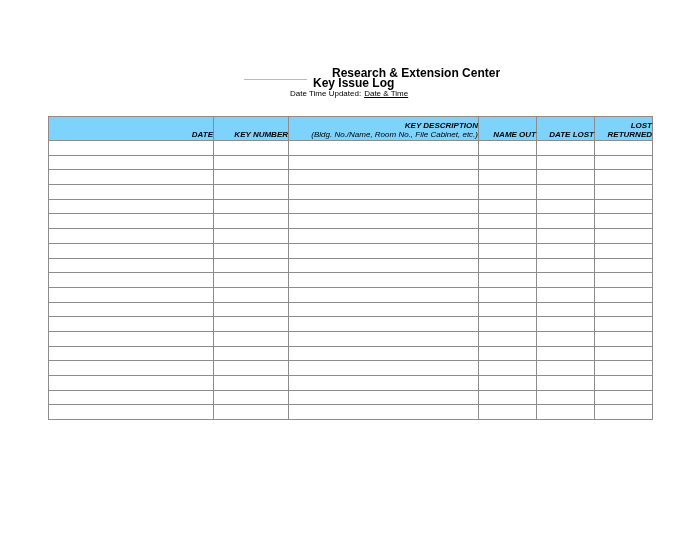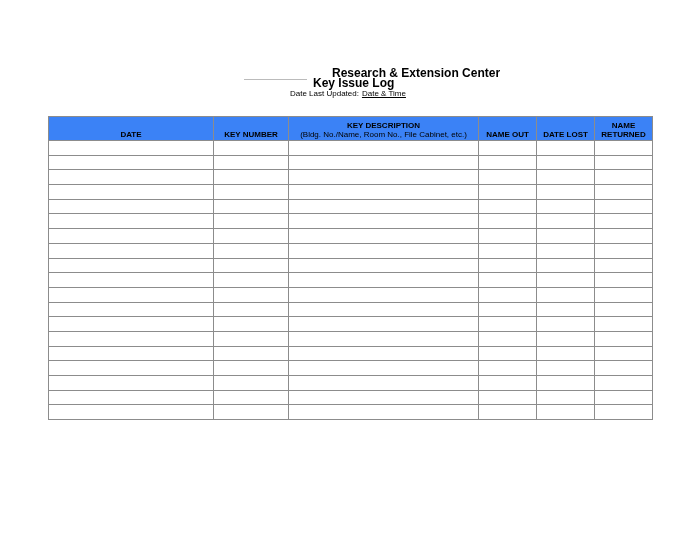--- a/index.html
+++ b/index.html
@@ -7,56 +7,56 @@
            font-family: "Liberation Sans", sans-serif; color: #000; }
     .title-block { position: absolute; left: 0; top: 62px; width: 700px; }
     .line1 { position: absolute; top: 0; left: 244px; height: 15px; white-space: nowrap; }
     .blank-line { display: inline-block; width: 63px; border-bottom: 1px solid #bbb; height: 12px; vertical-align: bottom; margin-right: 1px; }
     .org { font-size: 12px; font-weight: bold; vertical-align: bottom; padding-left: 24px; }
     .log-title { position: absolute; top: 14px; left: 313px; font-size: 12px; font-weight: bold; white-space: nowrap; text-align: center; }
     .updated { position: absolute; top: 27px; left: 290px; font-size: 8px; white-space: nowrap; }
     .updated .val { text-decoration: underline; margin-left: 3px; text-align: center; }
     table.log { position: absolute; left: 48px; top: 116px; border-collapse: collapse; table-layout: fixed; }
     table.log th, table.log td { border: 1px solid #8c8c8c; padding: 0; }
-    table.log th { background: #3b82f6; height: 22px; font-size: 8px; font-weight: bold;
-                   vertical-align: bottom; text-align: center; line-height: 9px; padding-bottom: 1px; }
+    table.log th { background: #7dd3fc; height: 22px; font-size: 8px; font-weight: bold;
+                   vertical-align: bottom; text-align: right; line-height: 9px; padding-bottom: 1px; font-style: italic; }
     table.log th .sub { font-weight: normal; display: block; }
     table.log td { height: 13.7px; background: #fff; }
   </style>
 </head>
 <body>
 
 <div class="title-block">
   <div class="line1">
     <span class="blank-line"></span><span class="org">Research &amp; Extension Center</span>
   </div>
   <div class="log-title">Key Issue Log</div>
   <div class="updated">
-    <span>Date Last Updated:</span><span class="val">Date  &amp; Time</span>
+    <span>Date Time Updated:</span><span class="val">Date  &amp; Time</span>
   </div>
 </div>
 
 <table class="log">
   <colgroup>
     <col style="width:165px">
       <col style="width:75px">
       <col style="width:190px">
     <col style="width:58px">
       <col style="width:58px">
       <col style="width:58px">
   </colgroup>
   <thead>
     <tr>
       <th><span>DATE</span></th>
       <th><span>KEY NUMBER</span></th>
       <th><span>KEY DESCRIPTION</span><span class="sub">(Bldg. No./Name, Room No., File Cabinet, etc.)</span></th>
       <th><span>NAME OUT</span></th>
       <th><span>DATE LOST</span></th>
       <th>
-          <span style="display:block">NAME</span>
+          <span style="display:block">LOST</span>
           <span style="display:block">RETURNED</span>
         </th>
     </tr>
   </thead>
   <tbody id="log-body">
       <tr>
         <td></td>
         <td></td>
         <td></td>
         <td></td>

